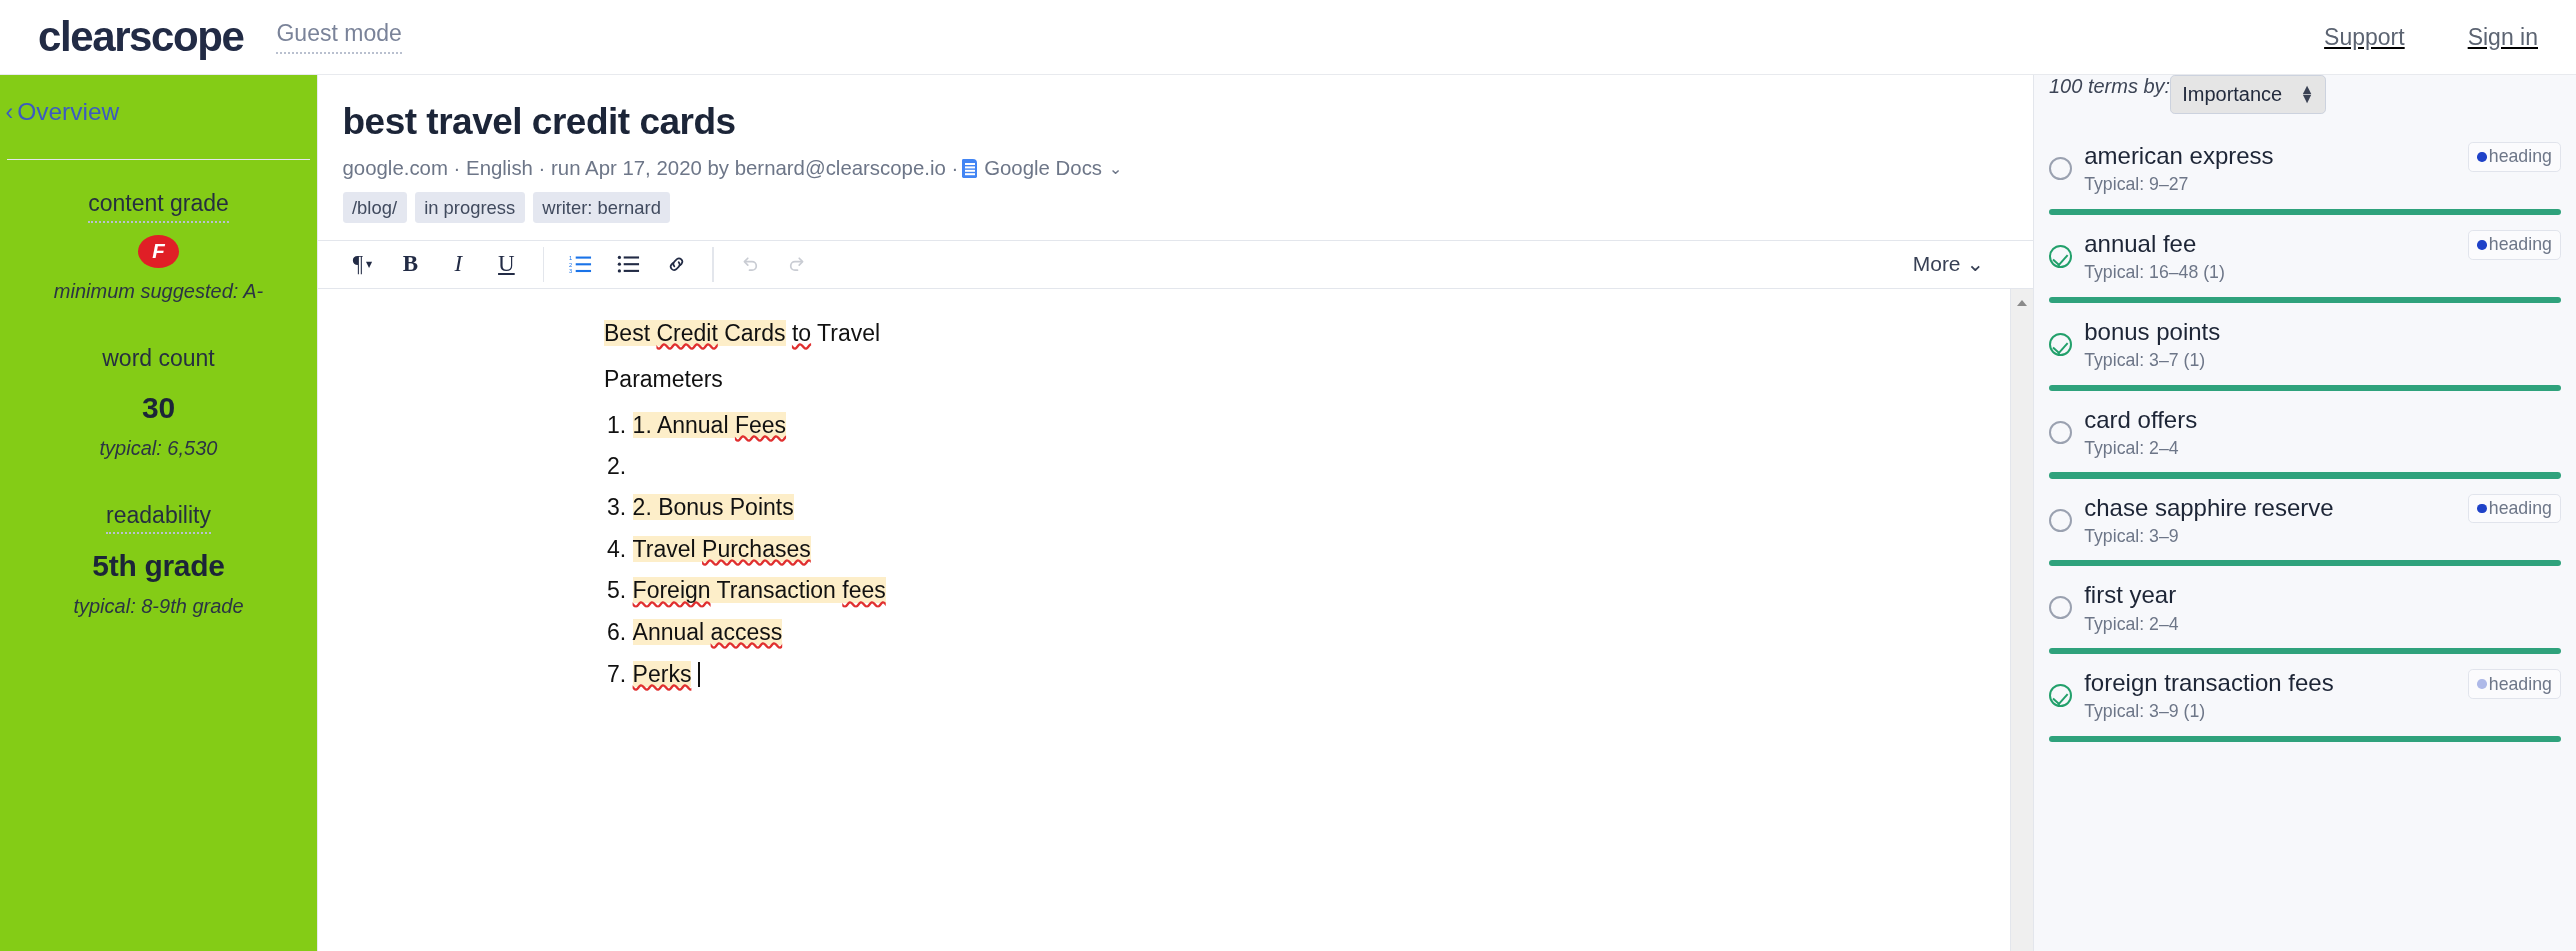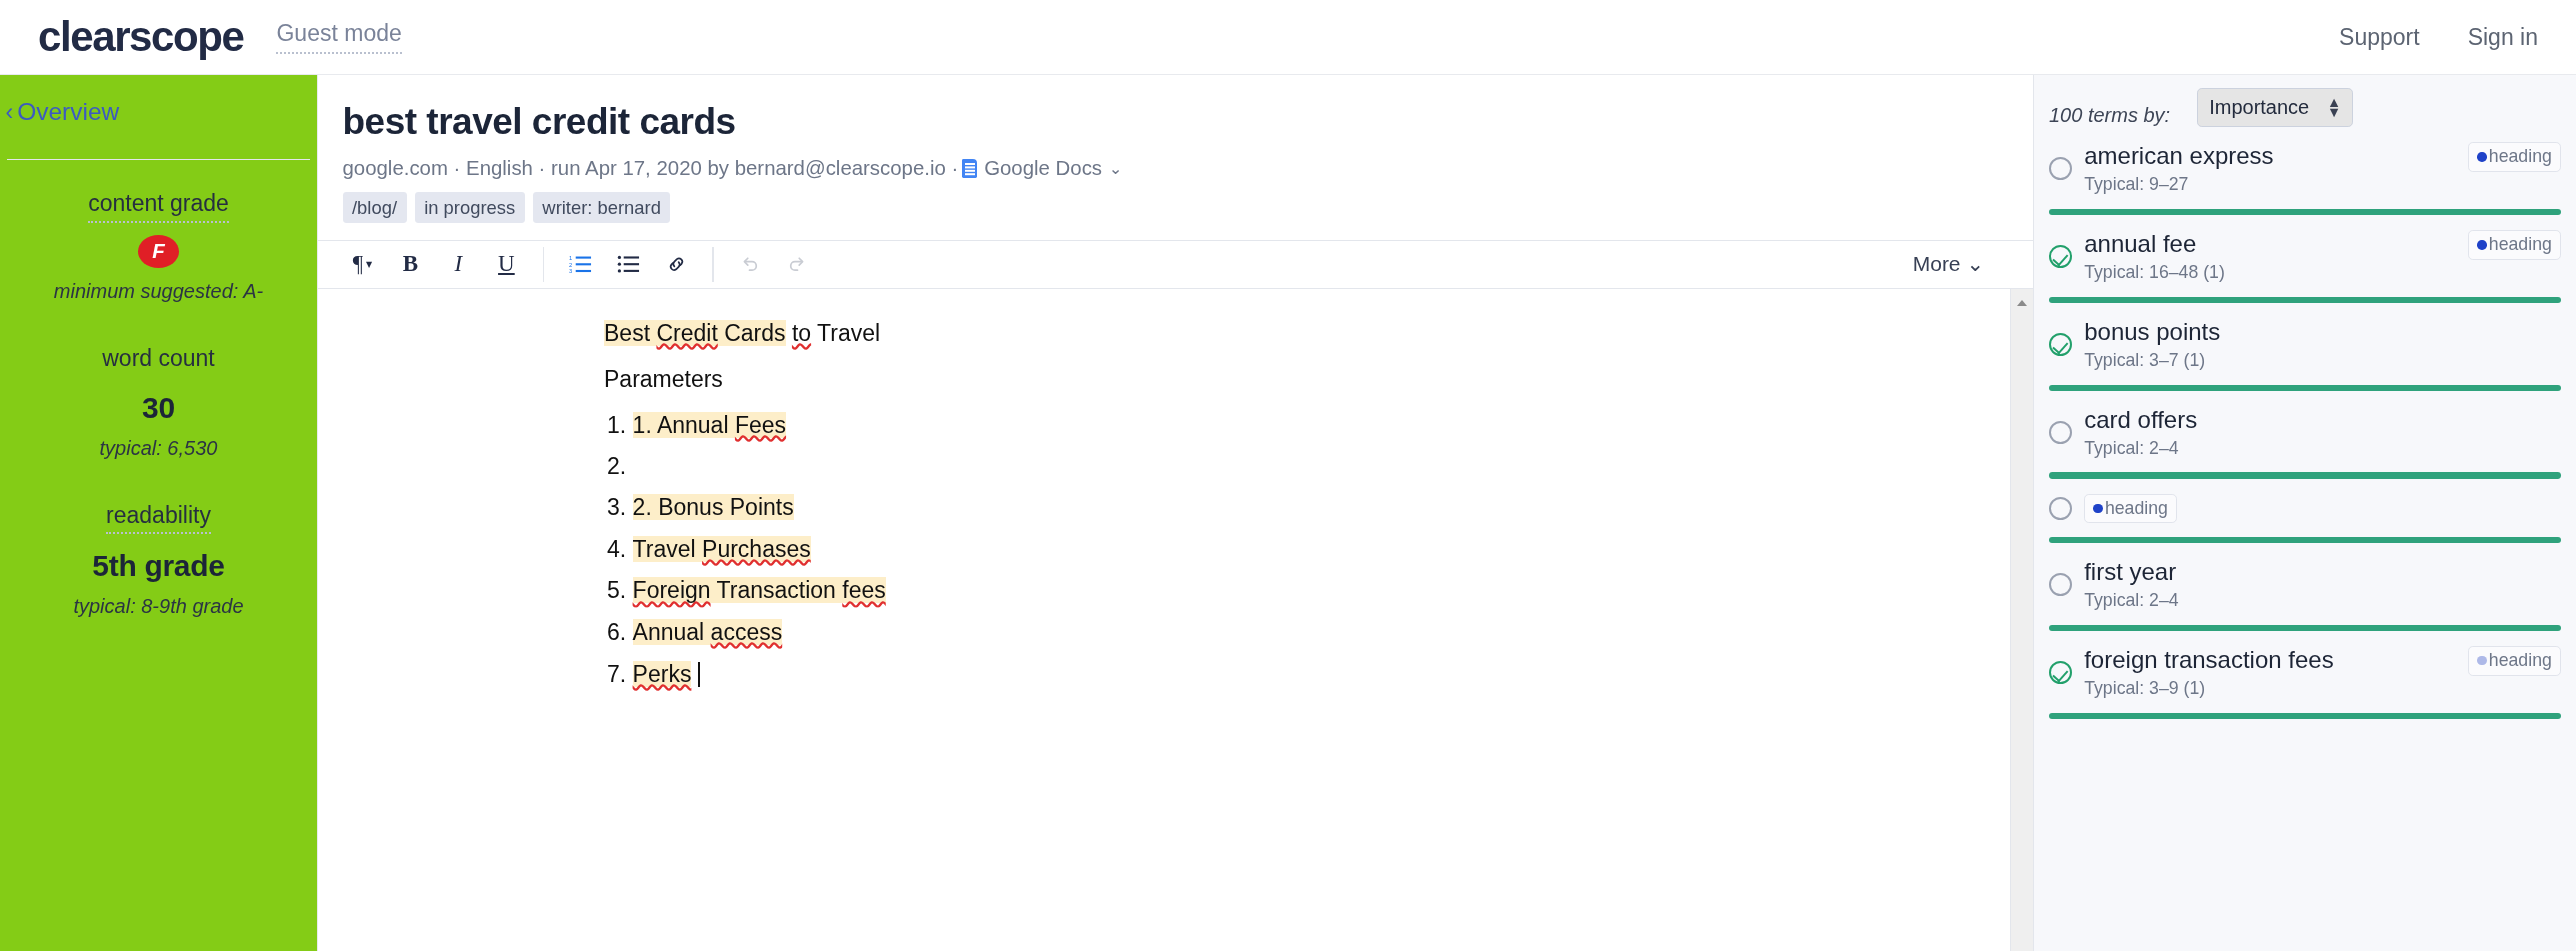--- a/index.html
+++ b/index.html
@@ -32,21 +32,22 @@
     font-size: 23px;
     color: #7a8399;
     border-bottom: 2px dotted #b9c0cf;
     padding-bottom: 4.1px;
     cursor: pointer;
   }
   .topnav-right {
     margin-left: auto;
     display: flex;
     align-items: flex-end;
-    gap: 48px;
+    gap: 63px;
+    text-decoration: underline;
   }
   .topnav-right a {
     font-size: 23px;
     color: #5c6472;
     text-decoration: none;
     cursor: pointer;
   }
 
   
   .shell { display: flex; height: 877px; }
@@ -228,23 +229,23 @@
     flex: 0 0 543px;
     background: #f7f8fb;
     border-left: 1.4px solid #e3e6ec;
     display: flex;
     flex-direction: column;
     overflow: hidden;
   }
   .terms-head {
     height: 52px;
     display: flex;
-    align-items: flex-end;
+    align-items: flex-start;
     padding-left: 15px;
-    gap: 27px;
+    gap: 0;
   }
   .terms-count {
     font-size: 20px;
     font-style: italic;
     color: #3d4556;
     white-space: nowrap;
   }
   .terms-select {
     border: 1.4px solid #ccd2de;
     border-radius: 4.8px;
@@ -506,20 +507,24 @@
             <div class="term-text">
               <div class="term-name">card offers</div>
               <div class="term-typ">Typical: 2–4</div>
             </div>
           </div>
           <div class="term-bar"></div>
         </div>
         <div class="term-row">
           <div class="term-main">
             <div class="term-mark"></div>
+            <div class="term-text">
+              <div class="term-name">chase sapphire reserve</div>
+              <div class="term-typ">Typical: 3–9</div>
+            </div>
             <div class="term-badge">
               <span class="badge-dot"></span>
               <span>heading</span>
             </div>
           </div>
           <div class="term-bar"></div>
         </div>
         <div class="term-row">
           <div class="term-main">
             <div class="term-mark"></div>

